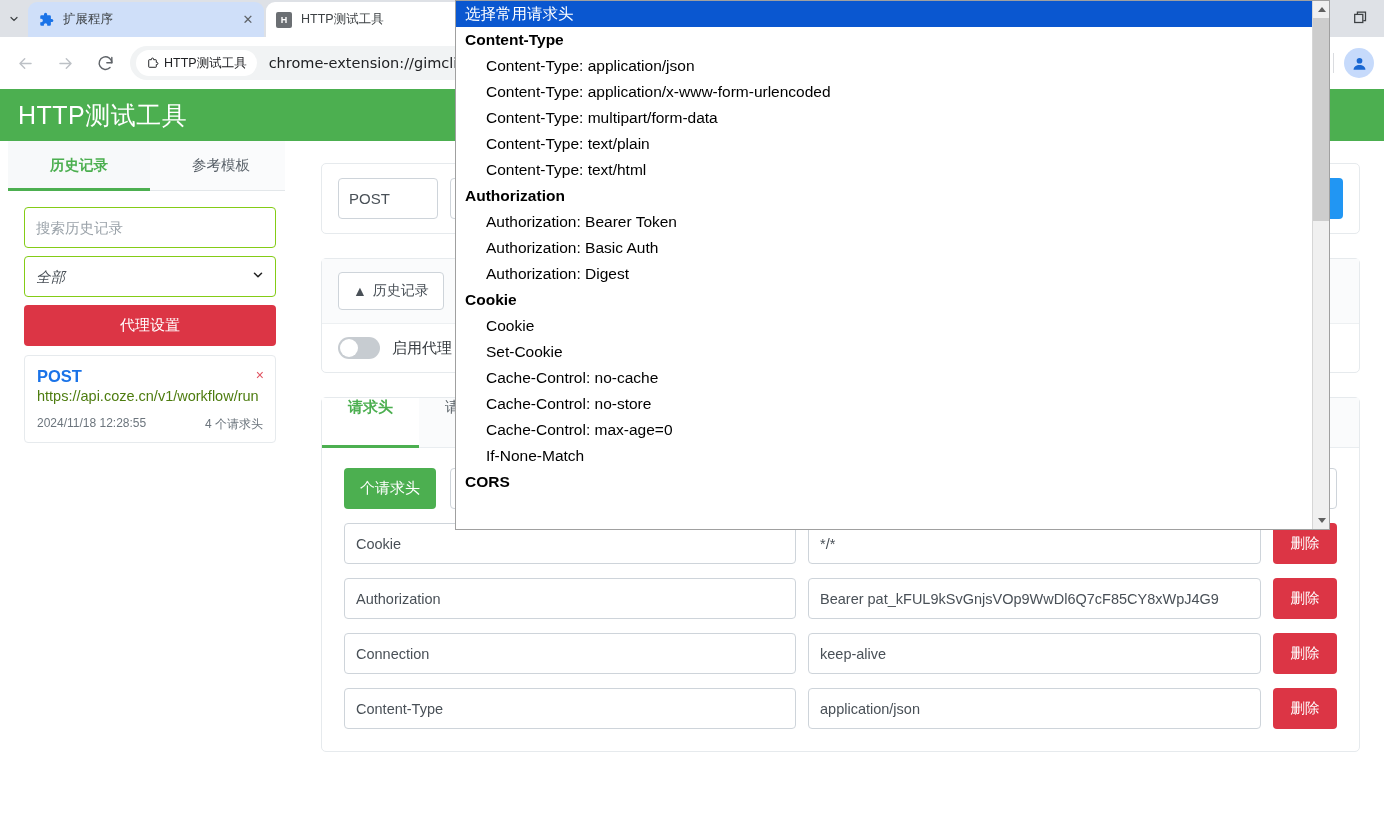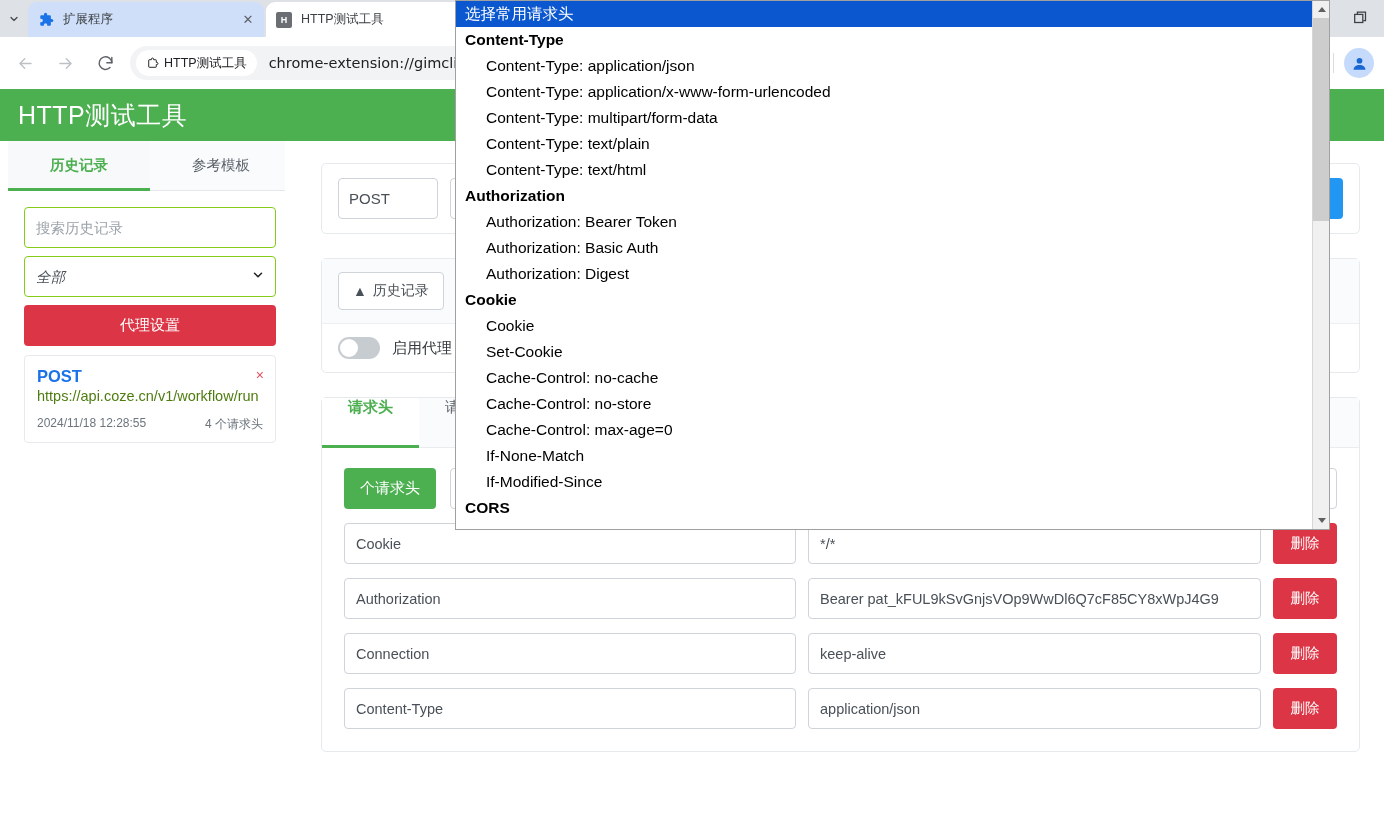--- a/index.html
+++ b/index.html
@@ -489,21 +489,20 @@
         <div class="dd-item">Authorization: Bearer Token</div>
         <div class="dd-item">Authorization: Basic Auth</div>
         <div class="dd-item">Authorization: Digest</div>
         <div class="dd-group">Cookie</div>
         <div class="dd-item">Cookie</div>
         <div class="dd-item">Set-Cookie</div>
         <div class="dd-item">Cache-Control: no-cache</div>
         <div class="dd-item">Cache-Control: no-store</div>
         <div class="dd-item">Cache-Control: max-age=0</div>
         <div class="dd-item">If-None-Match</div>
-        <div class="dd-item">If-Modified-Since</div>
         <div class="dd-group">CORS</div>
       </div>
     <div class="dd-sb">
       <div class="dd-sb-arrow up">
           <span class="tri tri-up"></span>
         </div>
       <div class="dd-sb-thumb"></div>
       <div class="dd-sb-arrow down">
           <span class="tri tri-down"></span>
         </div>

